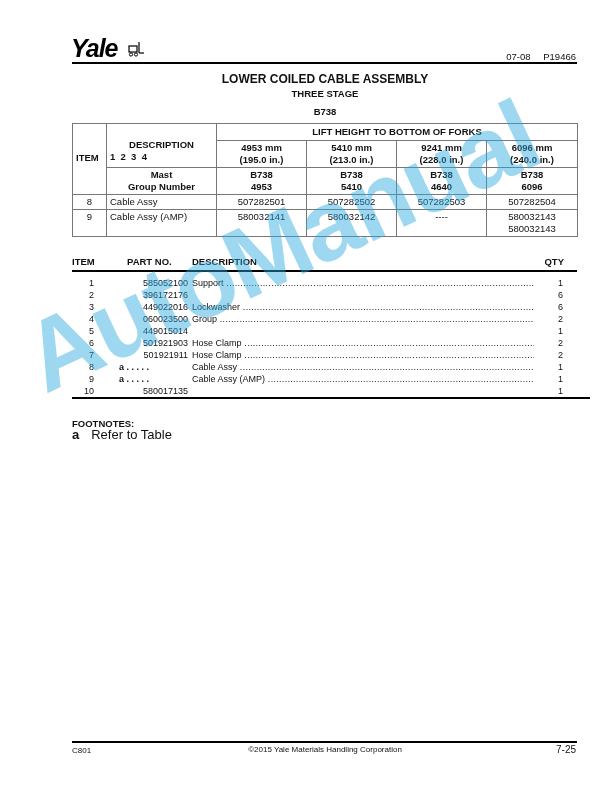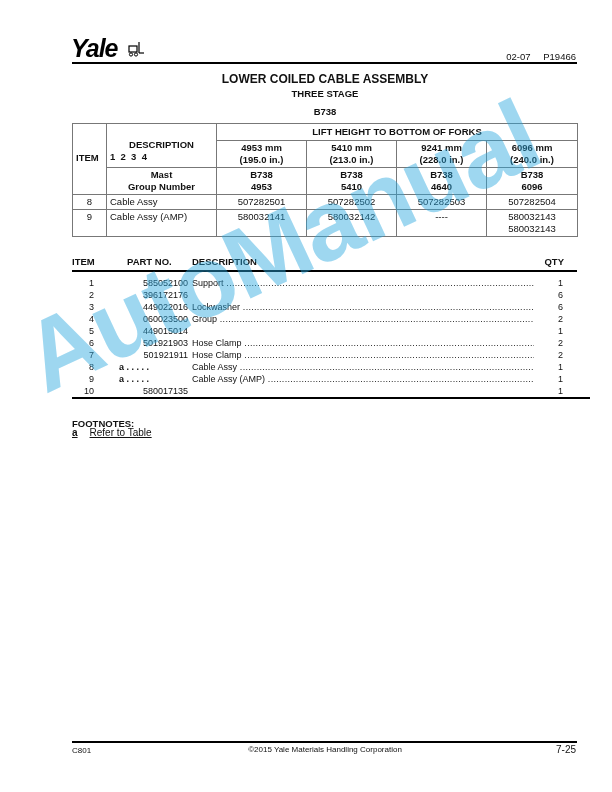--- a/index.html
+++ b/index.html
@@ -28,21 +28,21 @@
   .row { left: 72px; width: 505px; height: 12px; font-size: 9px; line-height: 12px; }
   .row .item { position: absolute; left: 0; width: 22px; text-align: right; }
   .row .part { position: absolute; left: 52px; width: 64px; text-align: right; }
   .row .parta { position: absolute; left: 47px; }
   .row .desc { position: absolute; left: 120px; width: 342px; overflow: hidden; white-space: nowrap; text-align: right; }
   .row .desc::after { content: " ......................................................................................................................................................................................................"; letter-spacing: 0.3px; }
   .row .qty { position: absolute; right: 14px; text-align: right; }
   .bot-rule { left: 72px; top: 397px; width: 518px; height: 1.5px; background: #000; }
 
   .foot-title { left: 72px; top: 408px; font-size: 9.5px; font-weight: bold; margin-top: 10px; }
-  .foot-a { left: 72px; top: 427px; font-size: 10px; text-decoration: underline; }
+  .foot-a { left: 72px; top: 427px; font-size: 13px; }
   .foot-a b { margin-right: 12px; }
 
   .watermark { left: 55px; top: 300px; font-size: 100px; font-weight: bold; color: #29a8e0; opacity: 0.45;
                transform: rotate(-25deg); transform-origin: left bottom; white-space: nowrap; letter-spacing: -2px; }
 
   .bottom-rule { left: 72px; top: 741px; width: 505px; height: 2px; background: #000; }
   .foot-left { left: 72px; top: 746px; font-size: 8px; text-align: center; }
   .foot-center { left: 0; width: 650px; text-align: center; top: 745px; font-size: 8px; }
   .foot-right { right: 36px; top: 744px; font-size: 10px; }
 </style>
@@ -51,21 +51,21 @@
 
 <div class="abs logo">Yale</div>
 <svg class="abs logo-icon" viewBox="0 0 18 16">
   <rect x="2" y="5" width="8" height="6" fill="none" stroke="#000" stroke-width="1.2"></rect>
   <line x1="12" y1="1" x2="12" y2="12" stroke="#000" stroke-width="1.2"></line>
   <line x1="12" y1="12" x2="17" y2="12" stroke="#000" stroke-width="1.2"></line>
   <circle cx="4" cy="13.5" r="1.6" fill="none" stroke="#000"></circle>
   <circle cx="9" cy="13.5" r="1.6" fill="none" stroke="#000"></circle>
 </svg>
 <div class="abs doc-code">
-  <span>02-07</span>
+  <span>07-08</span>
   <span>P19466</span>
 </div>
 <div class="abs top-rule"></div>
 
 <div class="abs title t1">LOWER COILED CABLE ASSEMBLY</div>
 <div class="abs title t2">THREE STAGE</div>
 <div class="abs title t3">B738</div>
 
 <table class="lift">
   <colgroup>

